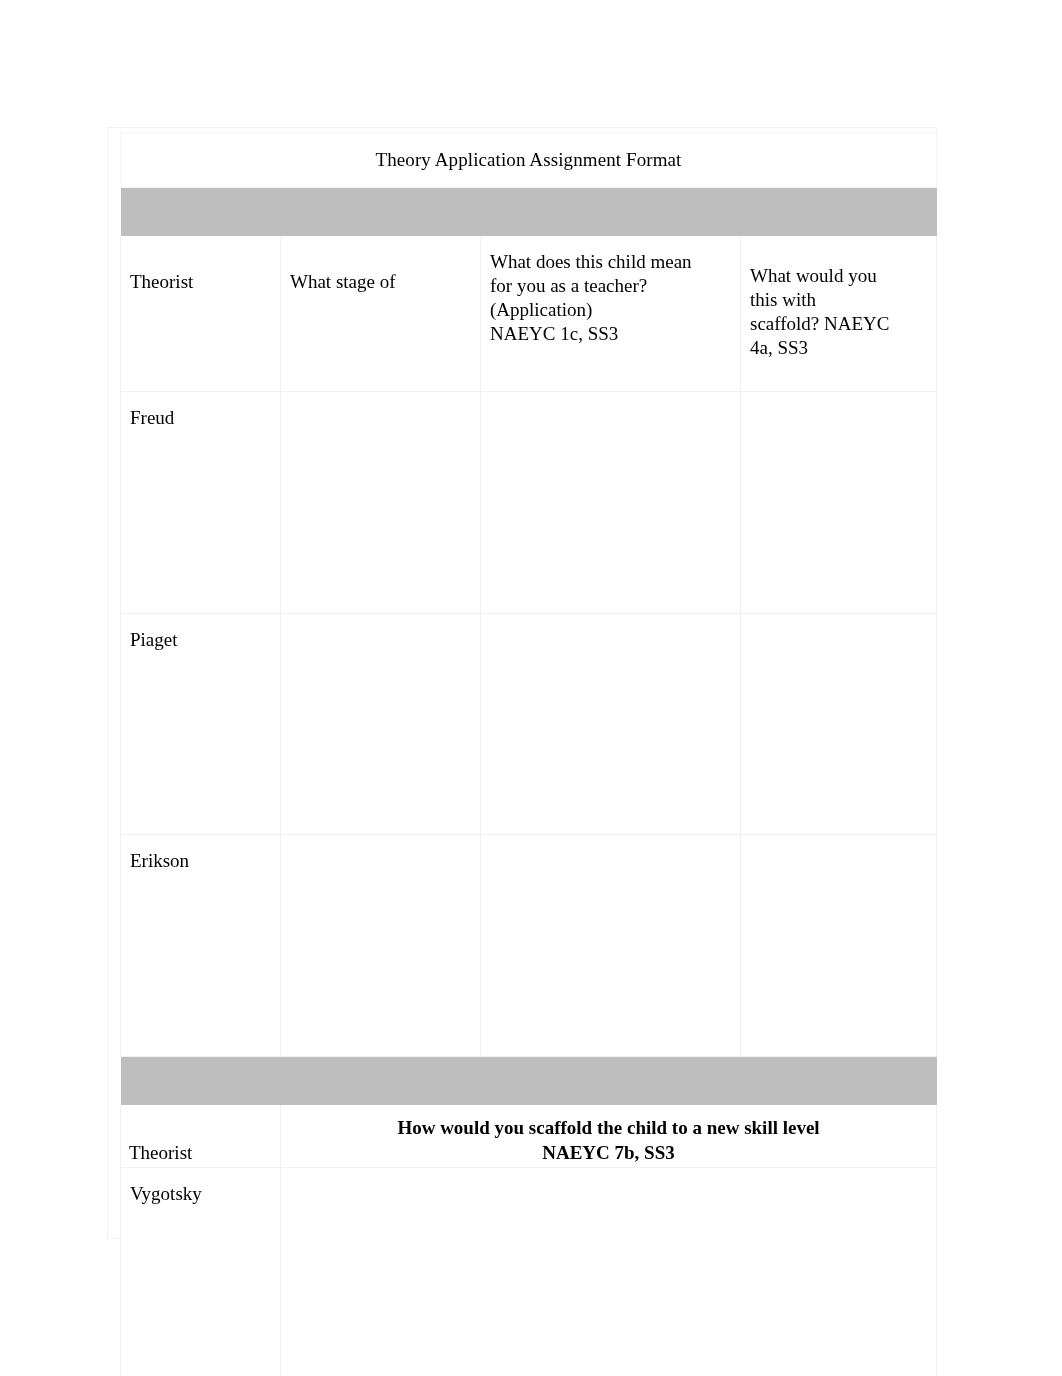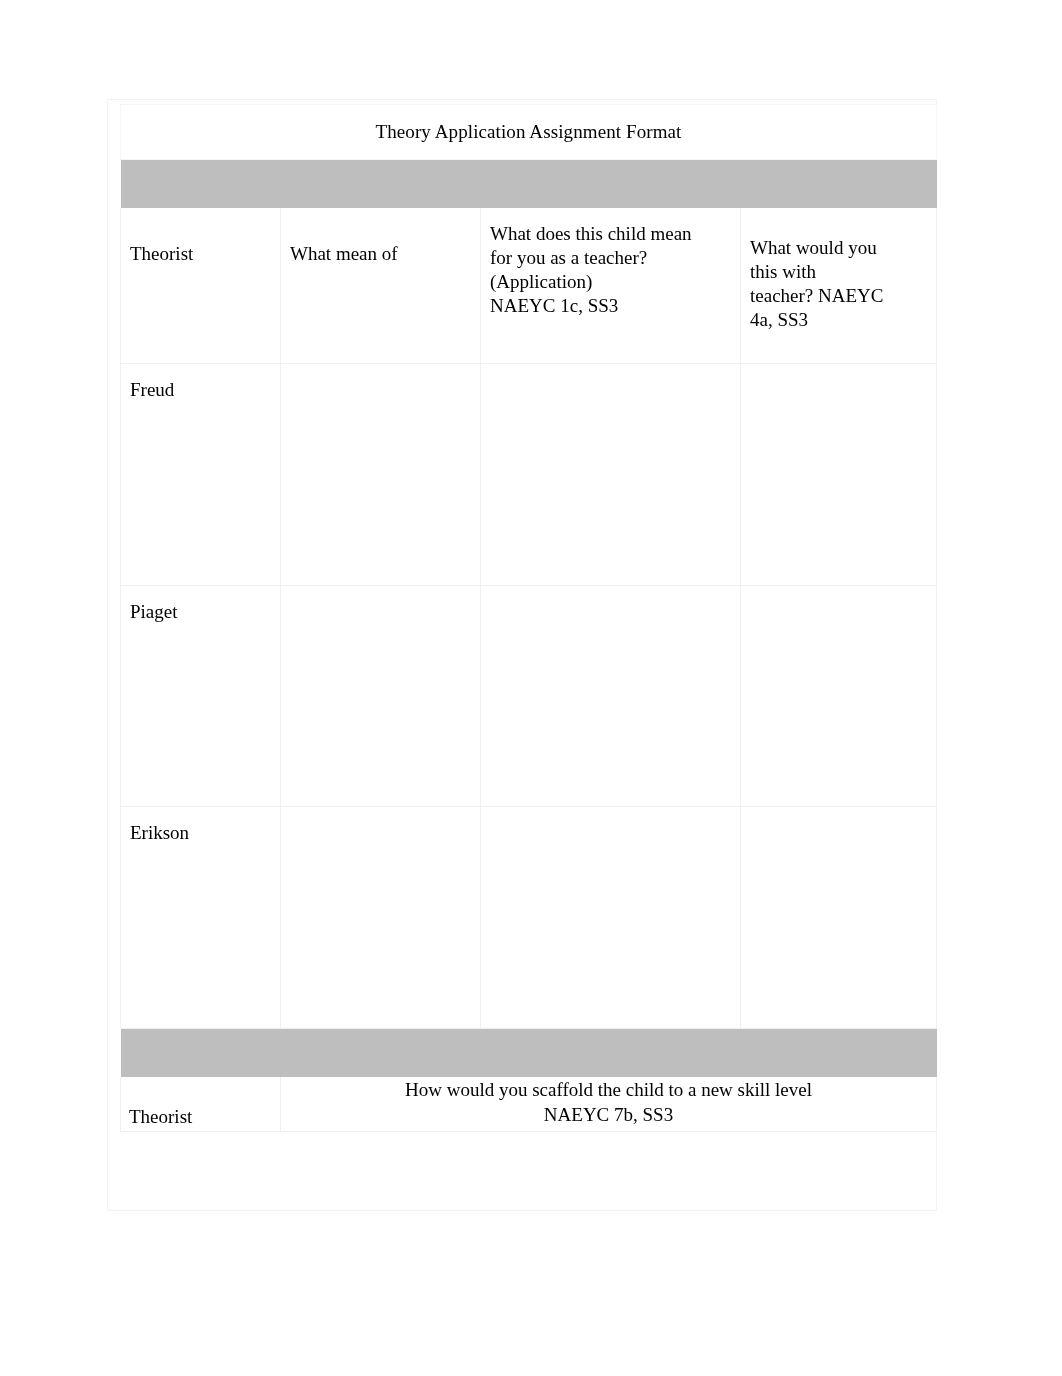--- a/index.html
+++ b/index.html
@@ -11,21 +11,21 @@
     overflow: hidden;
   }
   body {
     font-family: "Liberation Serif", "DejaVu Serif", serif;
     color: #000000;
   }
 
   .page {
     position: absolute;
     left: 108px;
-    top: 100px;
+    top: 128px;
     width: 828px;
     height: 1110px;
     background: #ffffff;
     box-shadow: 0 0 0 1px #f3f3f3;
   }
 
   .doc-table {
     position: absolute;
     left: 12px;
     top: 4px;
@@ -114,21 +114,22 @@
     border-bottom: 1px solid #f1f1f1;
     background: #ffffff;
     vertical-align: bottom;
   }
   .sec2-head td.theorist-lbl {
     padding-bottom: 2px;
   }
   .sec2-head td.scaffold-lbl {
     text-align: center;
     vertical-align: top;
-    padding-top: 0;
+    padding-top: 10px;
+    font-weight: bold;
   }
 
   .sec2-body td {
     height: 188px;
     font-size: 19px;
     line-height: 24px;
     padding: 14px 10px 6px 9px;
     border: 1px solid #f0f0f0;
     background: #ffffff;
   }
@@ -152,31 +153,31 @@
       <tr>
         <td class="title-cell" colspan="4">Theory Application Assignment Format</td>
       </tr>
 
       <tr class="gray-band">
         <td colspan="4"></td>
       </tr>
 
       <tr class="colhead">
         <td class="c1">Theorist</td>
-        <td class="c2">What mean of</td>
+        <td class="c2">What stage of</td>
         <td class="c3">
           <span class="nowrap-line">What does this child mean</span>
           <span class="nowrap-line">for you as a teacher?</span>
           <span class="nowrap-line">(Application)</span>
           <span class="nowrap-line">NAEYC 1c, SS3</span>
         </td>
         <td class="c4">
           <span class="nowrap-line">What would you</span>
           <span class="nowrap-line">this with</span>
-          <span class="nowrap-line">teacher?  NAEYC</span>
+          <span class="nowrap-line">scaffold?  NAEYC</span>
           <span class="nowrap-line">4a, SS3</span>
         </td>
       </tr>
 
       <tr class="body-row">
         <td>Freud</td>
         <td></td>
         <td></td>
         <td></td>
       </tr>
@@ -200,17 +201,21 @@
       </tr>
 
       <tr class="sec2-head">
         <td class="theorist-lbl">Theorist</td>
         <td class="scaffold-lbl" colspan="3">
           <span class="nowrap-line">How would you scaffold the child to a new skill level</span>
           <span class="nowrap-line">NAEYC 7b, SS3</span>
         </td>
       </tr>
 
+      <tr class="sec2-body">
+        <td>Vygotsky</td>
+        <td colspan="3"></td>
+      </tr>
 
     </tbody>
   </table>
 
 </div>
 
 </body></html>

